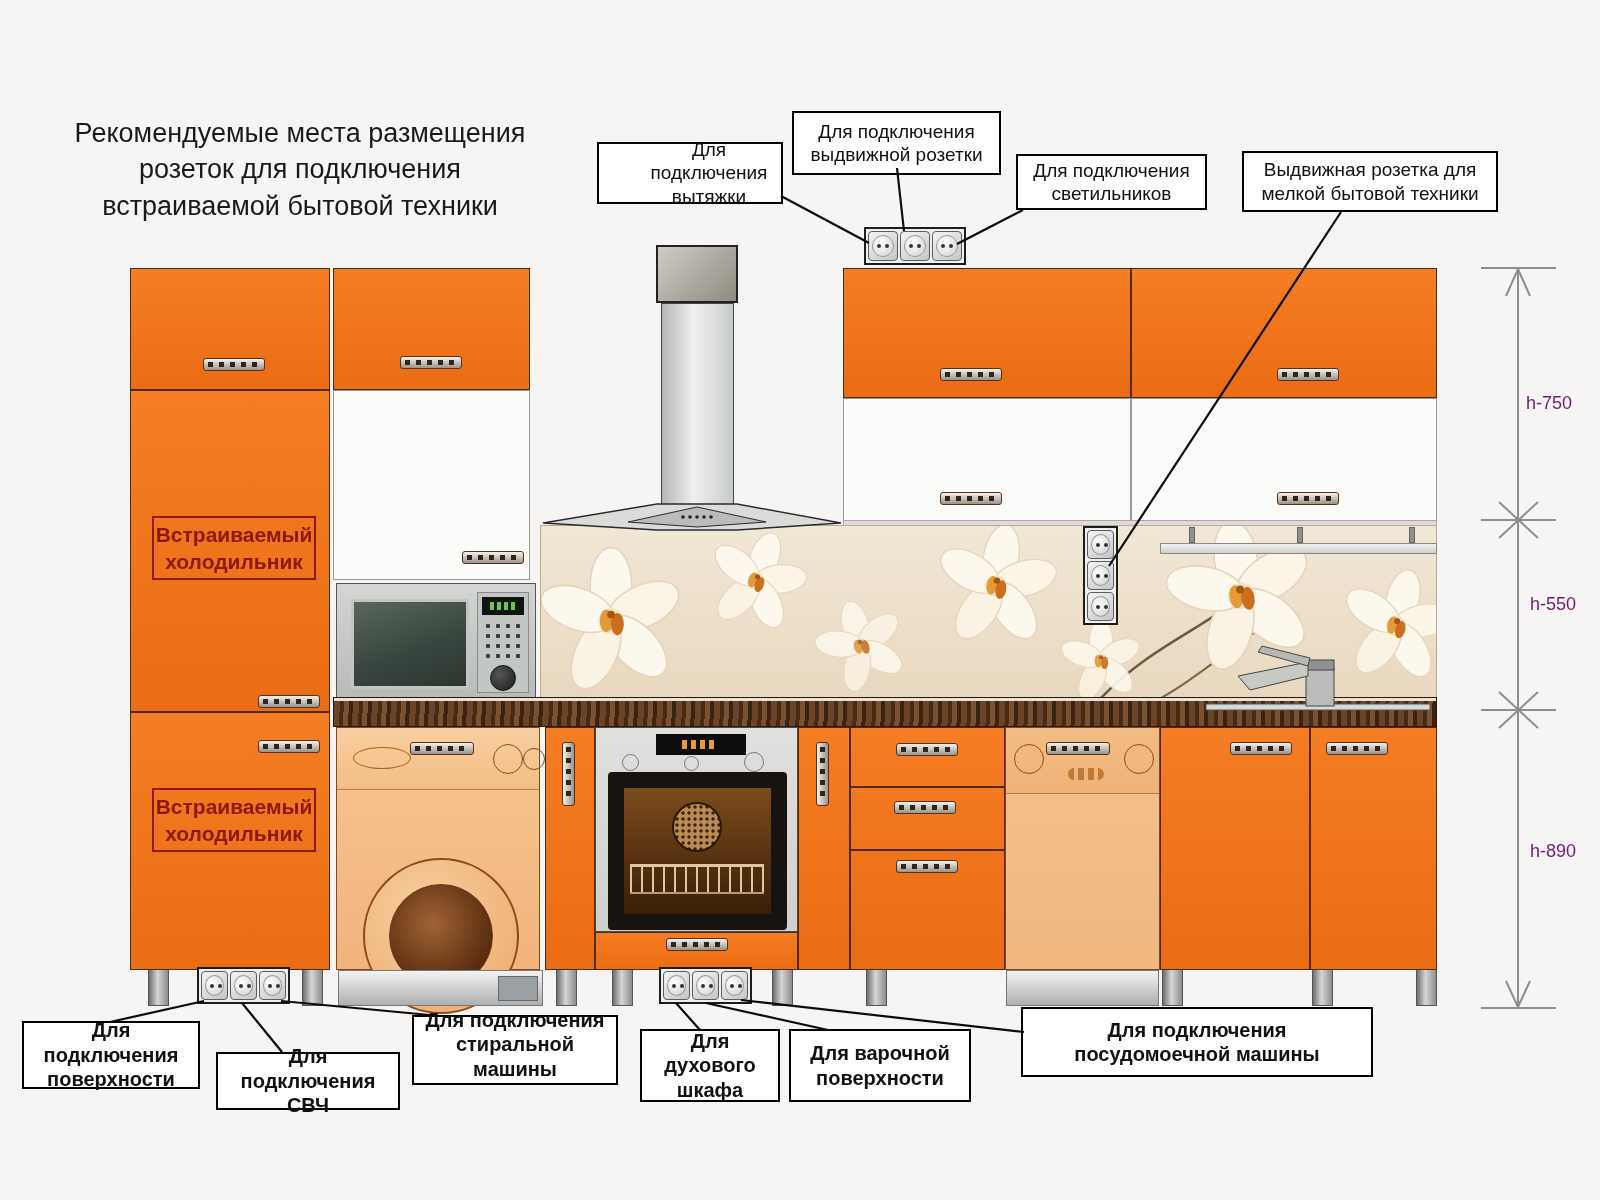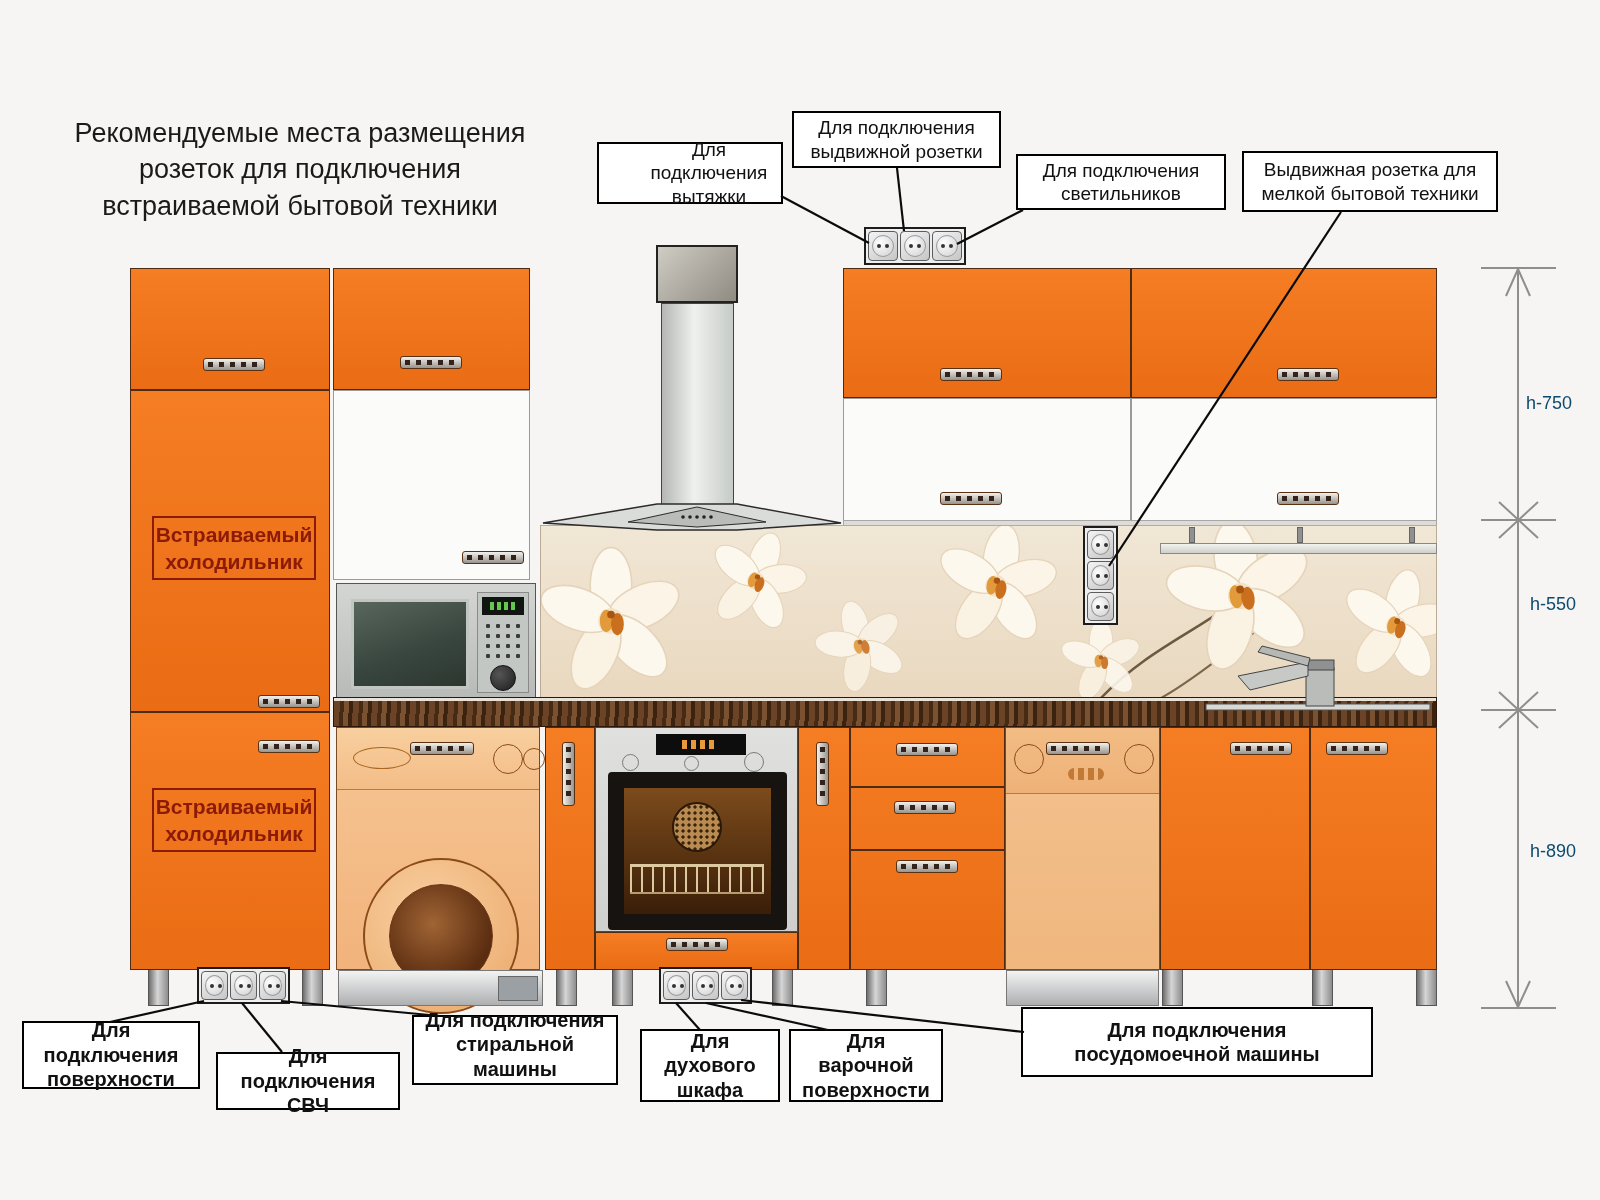--- a/index.html
+++ b/index.html
@@ -33,21 +33,21 @@
           background:#333;top:12px;left:8px;box-shadow:8px 0 0 #333;}
   .socket.small{width:25px;height:27px;}
   .leg{width:21px;height:36px;background:linear-gradient(90deg,#6e6e6e,#d6d6d6 45%,#8d8d8d);
        border:1px solid #555;border-top:none;}
   .plinth{background:linear-gradient(180deg,#f3f3f3,#adafb1);border:1px solid #777;}
   .callout{background:#fff;border:2px solid #000;display:flex;align-items:center;justify-content:center;
            text-align:center;font-size:19px;line-height:1.22;padding:2px 6px;}
   .callout.b{font-weight:bold;font-size:20px;}
   .fridge-label{border:2px solid var(--labelred);color:var(--labelred);font-size:21px;font-weight:bold;
            display:flex;align-items:center;justify-content:center;text-align:center;line-height:1.3;}
-  .dimlabel{font-size:18px;color:#0c4a6e;}
+  .dimlabel{font-size:18px;color:#701a75;}
   .countertop{background:
       linear-gradient(180deg,#e8e2d8 0 3px,rgba(0,0,0,0) 3px),
       repeating-linear-gradient(92deg,#6b4427 0 6px,#472a14 6px 10px,#7b5231 10px 15px,#3c2310 15px 19px);
       border:1px solid #2c1708;}
   .divline{background:#4d2c12;}
   svg{display:block;}
 </style>
 </head>
 <body>
 
@@ -211,42 +211,42 @@
   </div>
   <div class="abs sock-group" style="left:659px;top:967px;">
     <span class="socket small"></span>
     <span class="socket small"></span>
     <span class="socket small"></span>
   </div>
 
   <div class="abs callout" style="left:597px;top:142px;width:186px;height:62px;padding-left:44px;">
       <span>Для подключения вытяжки</span>
     </div>
-  <div class="abs callout" style="left:792px;top:111px;width:209px;height:57px;">
+  <div class="abs callout" style="left:792px;top:111px;width:209px;height:64px;">
       <span>Для подключения выдвижной розетки</span>
     </div>
-  <div class="abs callout" style="left:1016px;top:154px;width:210px;height:56px;">
+  <div class="abs callout" style="left:1016px;top:154px;width:191px;height:56px;">
       <span>Для подключения светильников</span>
     </div>
   <div class="abs callout" style="left:1242px;top:151px;width:256px;height:61px;">
       <span>Выдвижная розетка для мелкой бытовой техники</span>
     </div>
   <div class="abs callout b" style="left:22px;top:1021px;width:178px;height:68px;">
       <span>Для подключения поверхности</span>
     </div>
   <div class="abs callout b" style="left:216px;top:1052px;width:184px;height:58px;">
       <span>Для подключения СВЧ</span>
     </div>
   <div class="abs callout b" style="left:412px;top:1015px;width:206px;height:70px;align-items:flex-end;">
       <span>Для подключения стиральной машины</span>
     </div>
   <div class="abs callout b" style="left:640px;top:1029px;width:140px;height:73px;justify-content:flex-end;">
       <span>Для духового шкафа</span>
     </div>
-  <div class="abs callout b" style="left:789px;top:1029px;width:154px;height:73px;">
+  <div class="abs callout b" style="left:789px;top:1029px;width:182px;height:73px;">
       <span>Для варочной поверхности</span>
     </div>
   <div class="abs callout b" style="left:1021px;top:1007px;width:352px;height:70px;">
       <span>Для подключения посудомоечной машины</span>
     </div>
 
   <div class="abs dimlabel" style="left:1526px;top:393px;">h-750</div>
   <div class="abs dimlabel" style="left:1530px;top:594px;">h-550</div>
   <div class="abs dimlabel" style="left:1530px;top:841px;">h-890</div>
 

